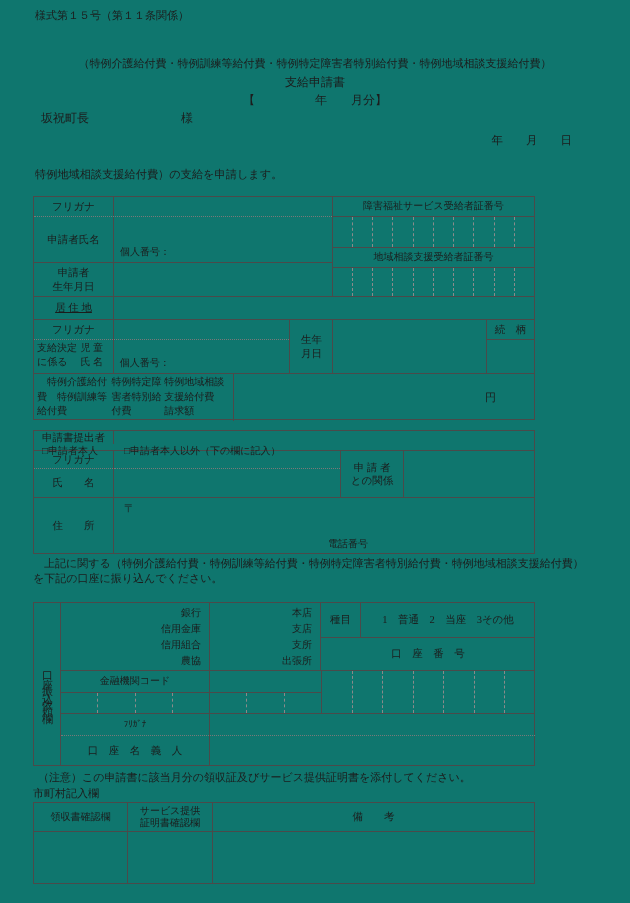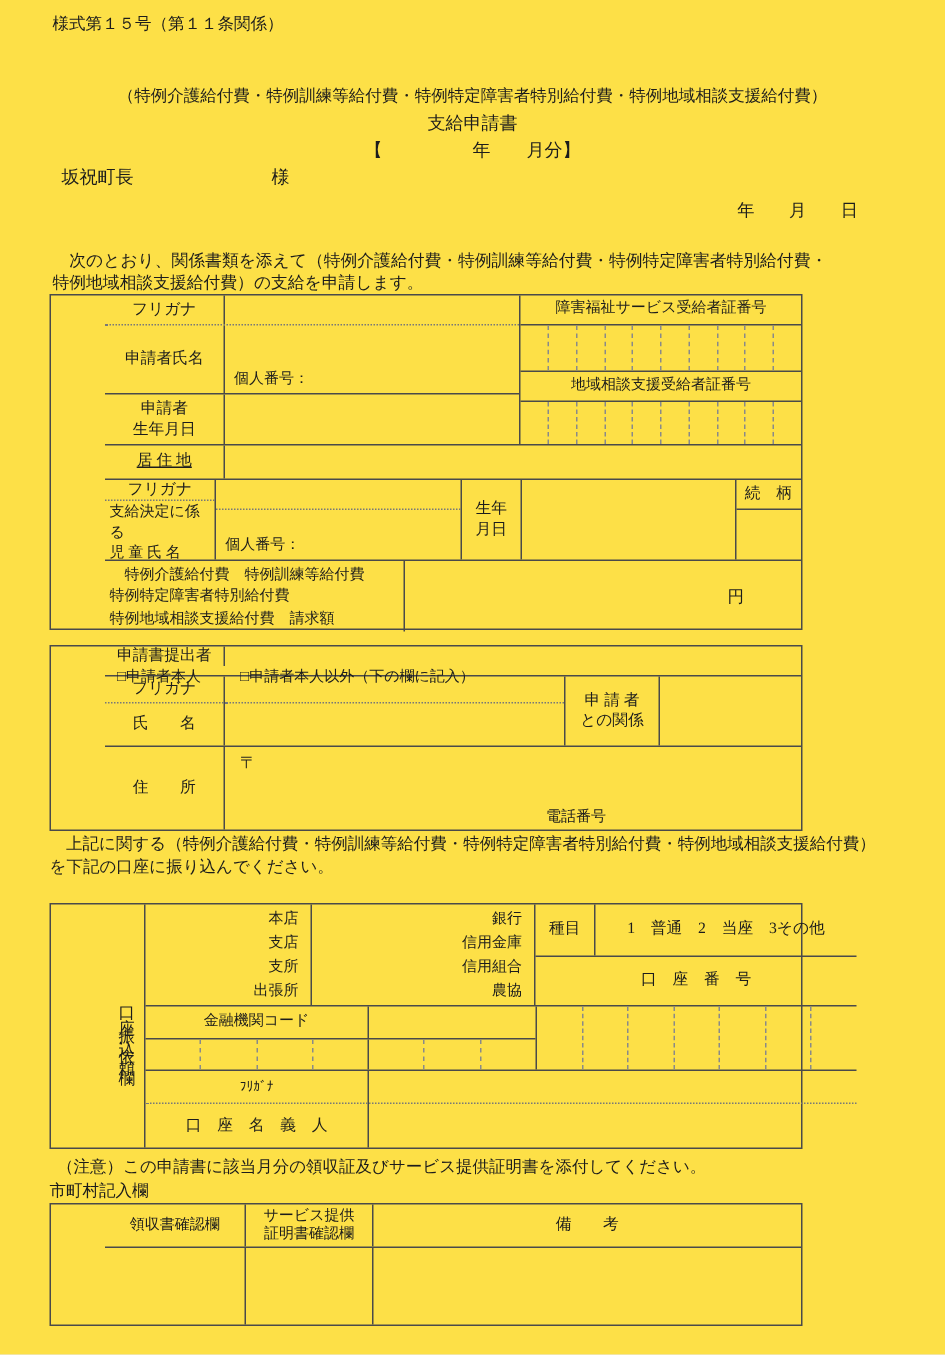--- a/index.html
+++ b/index.html
@@ -1,25 +1,25 @@
 <!DOCTYPE html>
 <html><head>
 <meta charset="utf-8">
 <style>
 * { margin:0; padding:0; box-sizing:border-box; }
 html,body { background:#e9e9e9; }
-.page { position:relative; width:630px; height:903px; margin:0 auto; background:#fde047;
+.page { position:relative; width:630px; height:903px; margin:0 auto; background:#0f766e;
   font-family:"Liberation Serif","DejaVu Serif",serif; color:#1c1c1c; font-size:11px; overflow:hidden; }
 .abs { position:absolute; }
 .center { text-align:center; }
-.t { border:1px solid #4a4a4a;padding-left:36px; }
+.t { border:1px solid #4a4a4a; }
 .row { display:flex; }
 .col { display:flex; flex-direction:column; }
 .lbl { display:flex; align-items:center; justify-content:center; text-align:center; font-size:10.5px; line-height:1.25; }
-.lbl-left { display:flex; flex-direction:column; justify-content:flex-end; padding:1px 3px; font-size:10px; line-height:1.35; }
+.lbl-left { display:flex; flex-direction:row; justify-content:space-between; padding:1px 3px; font-size:10px; line-height:1.35; }
 .br { border-right:1px solid #4a4a4a; }
 .bb { border-bottom:1px solid #4a4a4a; }
 .bt { border-top:1px solid #4a4a4a; }
 .bl { border-left:1px solid #4a4a4a; }
 .dotb { border-bottom:1px dotted #787878; }
 .cells { display:flex; }
 .cells > .digit-cell { flex:1; border-left:1px dashed #8a8a8a; }
 .cells > .digit-cell:first-child { border-left:none; }
 .fs10 { font-size:10px; }
 .fs12 { font-size:12px; }
@@ -35,21 +35,20 @@
 
 <div class="page">
 
   <div class="abs" style="left:35px; top:8px;">様式第１５号（第１１条関係）</div>
   <div class="abs center" style="left:0; top:56px; width:630px;">（特例介護給付費・特例訓練等給付費・特例特定障害者特別給付費・特例地域相談支援給付費）</div>
   <div class="abs center fs12" style="left:0; top:74px; width:630px;">支給申請書</div>
   <div class="abs center fs12" style="left:0; top:92px; width:630px;">【　　　　　年　　月分】</div>
   <div class="abs fs12" style="left:41px; top:110px;"><span>坂祝町長</span><span style="margin-left:92px;">様</span></div>
   <div class="abs" style="right:58px; top:133px; font-size:11.5px;">年　　月　　日</div>
   <div class="abs" style="left:35px; top:167px; width:545px; line-height:15px; font-size:11.2px;">
-    <div>　次のとおり、関係書類を添えて（特例介護給付費・特例訓練等給付費・特例特定障害者特別給付費・</div>
     <div>特例地域相談支援給付費）の支給を申請します。</div>
   </div>
 
   <div class="abs t" style="left:33px; top:196px; width:502px; height:224px;">
     <div class="row" style="height:99px;">
       <div class="col" style="width:299px;">
         <div class="row dotb" style="height:20px;">
           <div class="lbl br" style="width:80px;">フリガナ</div>
           <div class="fill"></div>
         </div>
@@ -176,31 +175,31 @@
 
   <div class="abs" style="left:33px; top:556px; width:560px; line-height:15px; font-size:11px;">
     <div>　上記に関する（特例介護給付費・特例訓練等給付費・特例特定障害者特別給付費・特例地域相談支援給付費）</div>
     <div>を下記の口座に振り込んでください。</div>
   </div>
 
   <div class="abs t row" style="left:33px; top:602px; width:502px; height:164px;">
     <div class="vtext br" style="width:27px;">口座振込依頼欄</div>
     <div class="col fill">
       <div class="row bb" style="height:68px;">
+        <div class="bank-list br" style="width:149px;">
+          <div>銀行</div>
+            <div>信用金庫</div>
+            <div>信用組合</div>
+            <div>農協</div>
+        </div>
         <div class="bank-list br" style="width:111px;">
           <div>本店</div>
             <div>支店</div>
             <div>支所</div>
             <div>出張所</div>
-        </div>
-        <div class="bank-list br" style="width:149px;">
-          <div>銀行</div>
-            <div>信用金庫</div>
-            <div>信用組合</div>
-            <div>農協</div>
         </div>
         <div class="col" style="width:214px;">
           <div class="row bb" style="height:35px;">
             <div class="lbl br" style="width:40px;">種目</div>
             <div class="lbl fill">1　普通　2　当座　3その他</div>
           </div>
           <div class="lbl fill">口　座　番　号</div>
         </div>
       </div>
       <div class="row bb" style="height:43px;">

